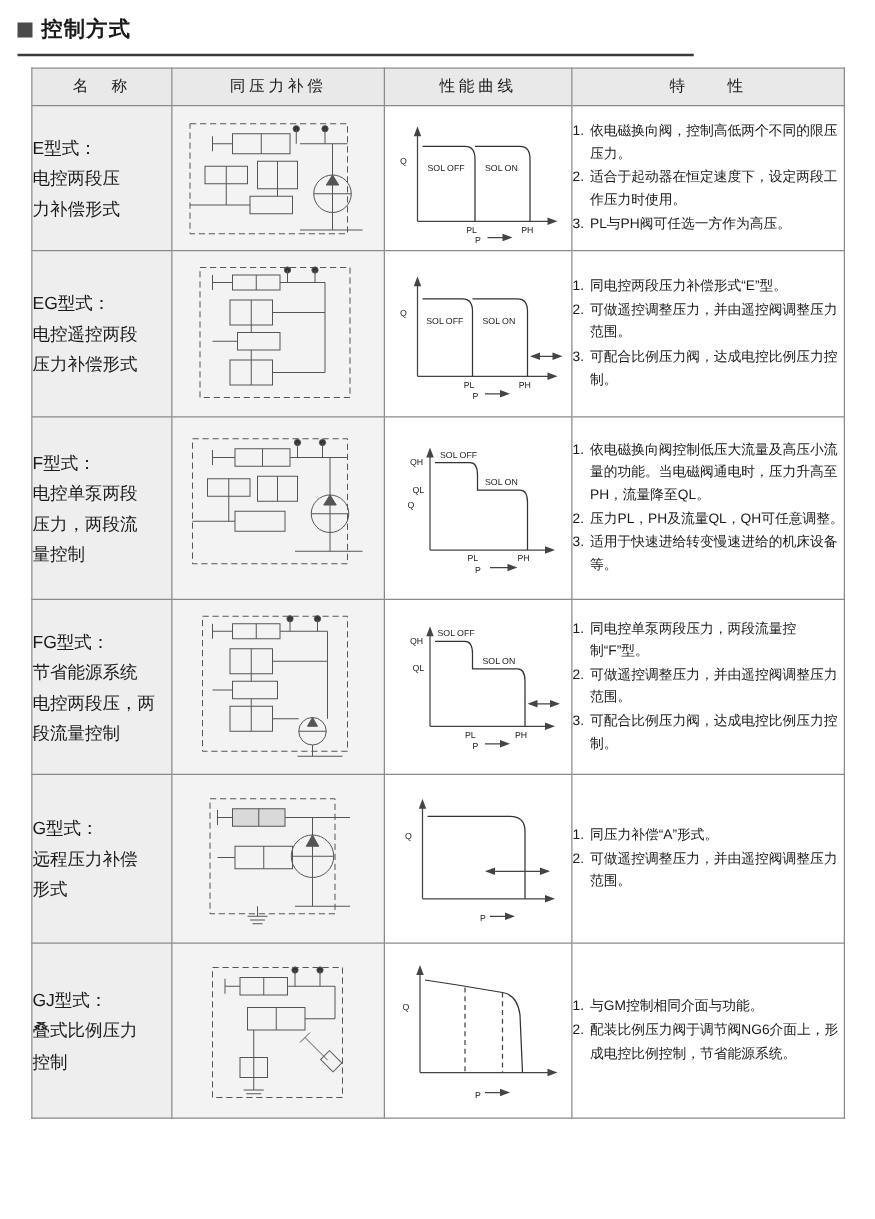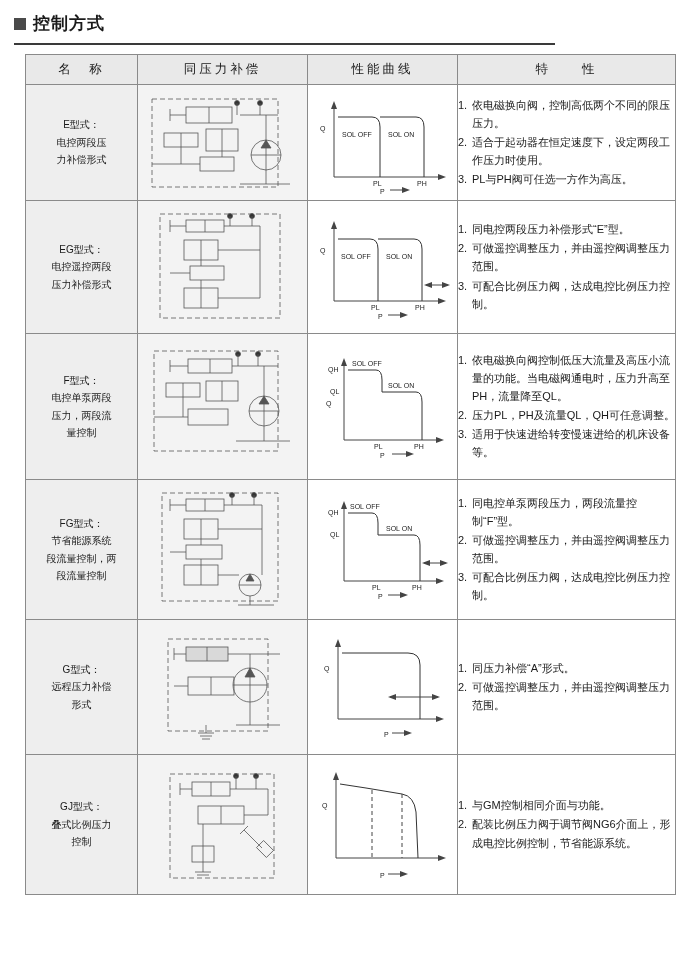--- a/index.html
+++ b/index.html
@@ -54,24 +54,24 @@
     font-weight: normal;
     letter-spacing: 3px;
   }
   .col-name   { width: 112px; }
   .col-symbol { width: 170px; }
   .col-curve  { width: 150px; }
   .col-char   { width: 218px; }
 
   td.name {
     background: #eeeeee;
-    font-size: 10px;
+    font-size: 14px;
     line-height: 1.75;
     padding: 6px 8px 6px 10px;
-    text-align: center;
+    text-align: left;
   }
   td.symbol {
     background: #f3f3f3;
     text-align: center;
     padding: 4px 2px;
   }
   td.curve {
     background: #ffffff;
     text-align: center;
     padding: 4px 2px;
@@ -333,21 +333,21 @@
             <li><span class="num">2.</span><span>压力PL，PH及流量QL，QH可任意调整。</span></li>
             <li><span class="num">3.</span><span>适用于快速进给转变慢速进给的机床设备等。</span></li>
           </ol>
         </td>
       </tr>
 
       <tr class="r4">
         <td class="name">
           <div>FG型式：</div>
           <div>节省能源系统</div>
-          <div>段流量控制，两</div>
+          <div>电控两段压，两</div>
           <div>段流量控制</div>
         </td>
         <td class="symbol">
           <svg width="166" height="130" viewBox="0 0 166 130">
             <g stroke="#555" fill="none" stroke-width="0.8">
               <rect x="22" y="8" width="116" height="108" stroke-dasharray="5,3"></rect>
               <rect x="46" y="14" width="38" height="12"></rect>
               <line x1="65" y1="14" x2="65" y2="26"></line>
               <rect x="44" y="34" width="34" height="20"></rect>
               <line x1="61" y1="34" x2="61" y2="54"></line>

